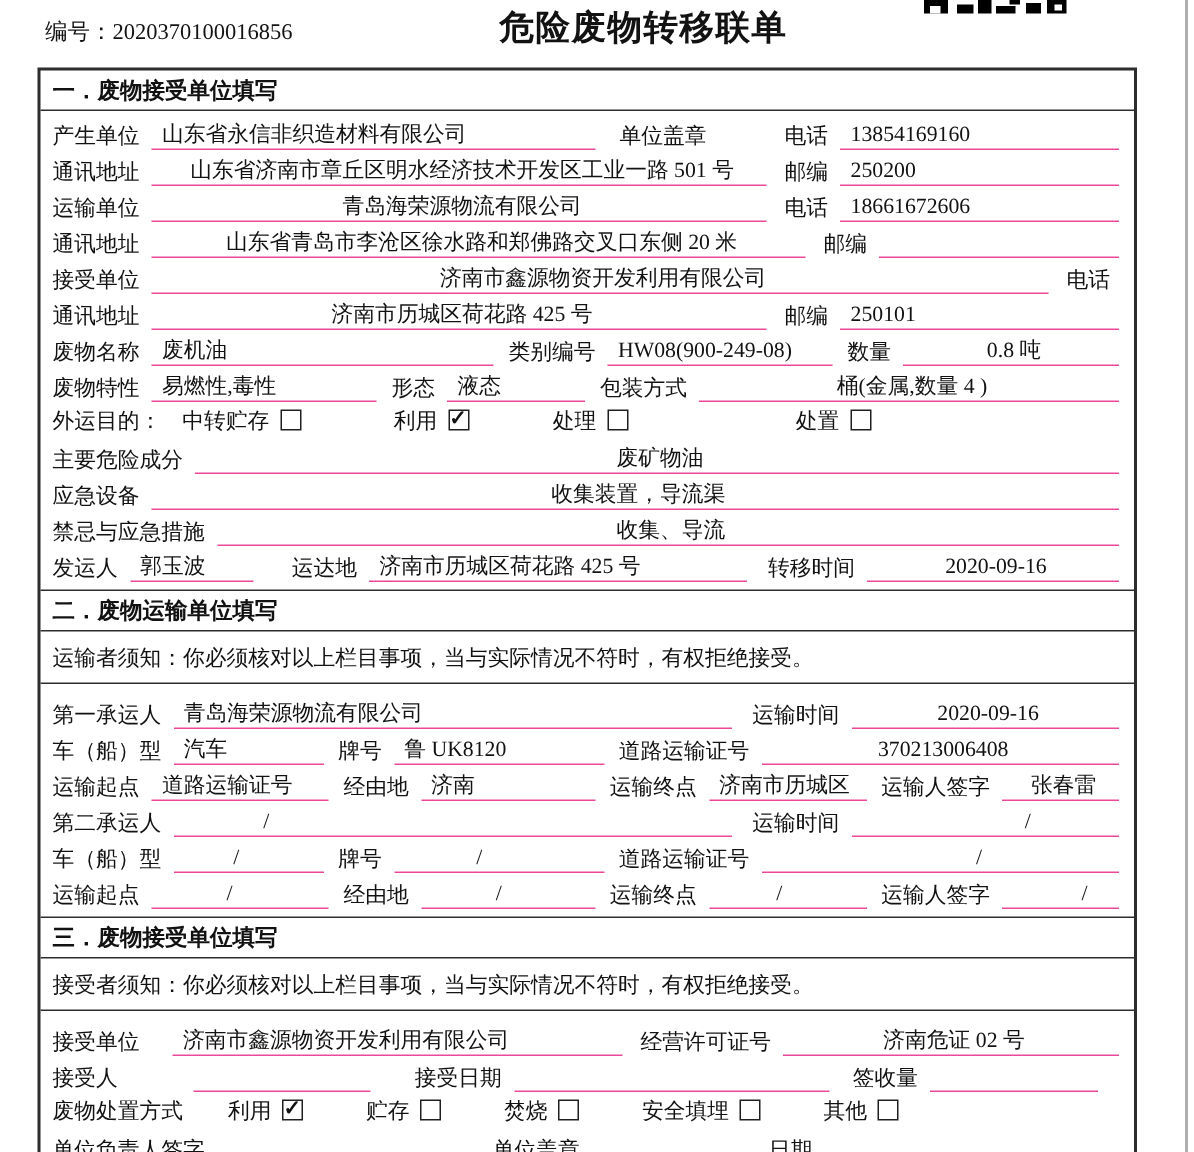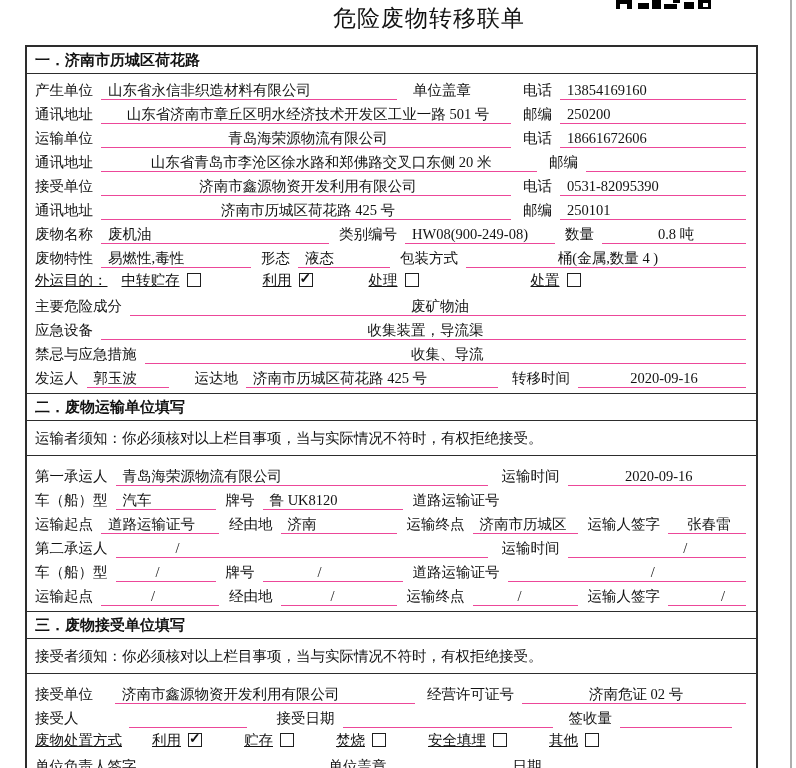--- a/index.html
+++ b/index.html
@@ -3,21 +3,21 @@
 <meta charset="utf-8">
 <style>
   html,body{margin:0;padding:0;}
   body{
     width:796px;height:768px;background:#ffffff;color:#121212;
     font-family:"Liberation Serif","DejaVu Serif",serif;
     font-size:14.5px;position:relative;overflow:hidden;
   }
   .page-header{position:relative;height:45px;}
   .serial{position:absolute;left:30px;top:12px;font-size:15px;white-space:nowrap;}
-  .doc-title{position:absolute;left:333px;top:3px;font-size:23px;font-weight:normal;letter-spacing:1px;white-space:nowrap;}
+  .doc-title{position:absolute;left:333px;top:3px;font-size:23px;font-weight:bold;letter-spacing:1px;white-space:nowrap;}
   .qr{position:absolute;right:84px;top:0;}
   .window-edge{position:absolute;right:4px;top:0;bottom:0;width:2px;background:#aeaeae;}
 
   .form-box{
     margin-left:25px;width:733px;box-sizing:border-box;
     border:2px solid #2d2d2d;background:#fff;
   }
   .sec{padding-bottom:5px;}
   .sec + .sec{border-top:1.7px solid #2d2d2d;}
   .sec-title{
@@ -40,46 +40,47 @@
   .plain{margin-right:8px;}
   .opt{display:inline-flex;align-items:center;flex:none;}
   .olbl{margin-right:7px;}
   .cb{
     width:12px;height:12px;border:1.5px solid #1f1f1f;display:inline-block;
     position:relative;flex:none;margin-bottom:1px;
   }
   .cb.checked::after{
     content:"✓";position:absolute;left:0px;top:-4px;font-size:14px;font-weight:bold;color:#111;
   }
-  .row-opts{align-items:center;text-decoration:underline;}
+  .row-opts{align-items:center;}
 </style>
 </head>
 <body>
 
 <div>
 
   <div class="page-header">
+    <div class="serial"><span>编号：</span><span>2020370100016856</span></div>
     <div class="doc-title">危险废物转移联单</div>
     <svg class="qr" width="96" height="10" viewBox="0 0 96 10">
       <rect x="0" y="0" width="16" height="9" fill="#000"></rect>
         <rect x="4" y="4" width="7" height="5" fill="#fff"></rect>
       <rect x="22" y="3" width="11" height="6" fill="#000"></rect>
       <rect x="36" y="0" width="9" height="9" fill="#000"></rect>
       <rect x="48" y="4" width="13" height="5" fill="#000"></rect>
       <rect x="57" y="0" width="7" height="3" fill="#000"></rect>
       <rect x="68" y="2" width="10" height="7" fill="#000"></rect>
       <rect x="82" y="0" width="13" height="9" fill="#000"></rect>
         <rect x="87" y="3" width="5" height="4" fill="#fff"></rect>
     </svg>
   </div>
 
   <div class="form-box">
 
     <div class="sec">
-      <div class="sec-title">一．济南市历城区荷花路</div>
+      <div class="sec-title">一．废物接受单位填写</div>
 
       <div class="row">
         <span class="lbl">产生单位</span>
         <span class="u" style="width:296px">山东省永信非织造材料有限公司</span>
         <span class="plain" style="margin-left:6px">单位盖章</span>
         <span style="flex:1"></span>
         <span class="lbl">电话</span>
         <span class="u" style="width:186px">13854169160</span>
       </div>
 
@@ -101,21 +102,20 @@
         <span class="lbl">通讯地址</span>
         <span class="u grow" style="margin-right:12px">山东省青岛市李沧区徐水路和郑佛路交叉口东侧 20 米</span>
         <span class="lbl">邮编</span>
         <span class="u" style="width:160px"></span>
       </div>
 
       <div class="row">
         <span class="lbl">接受单位</span>
         <span class="u grow" style="margin-right:12px">济南市鑫源物资开发利用有限公司</span>
         <span class="lbl">电话</span>
-        <span class="u" style="width:186px">0531-82095390</span>
       </div>
 
       <div class="row">
         <span class="lbl">通讯地址</span>
         <span class="u grow" style="margin-right:12px">济南市历城区荷花路 425 号</span>
         <span class="lbl">邮编</span>
         <span class="u" style="width:186px">250101</span>
       </div>
 
       <div class="row">
@@ -192,20 +192,21 @@
         <span class="lbl">运输时间</span>
         <span class="u grow">2020-09-16</span>
       </div>
 
       <div class="row">
         <span class="lbl">车（船）型</span>
         <span class="u" style="width:100px">汽车</span>
         <span class="lbl">牌号</span>
         <span class="u" style="width:140px">鲁 UK8120</span>
         <span class="lbl">道路运输证号</span>
+        <span class="u grow">370213006408</span>
       </div>
 
       <div class="row">
         <span class="lbl">运输起点</span>
         <span class="u" style="width:118px">道路运输证号</span>
         <span class="lbl">经由地</span>
         <span class="u" style="width:116px">济南</span>
         <span class="lbl">运输终点</span>
         <span class="u" style="width:105px">济南市历城区</span>
         <span class="lbl">运输人签字</span>

